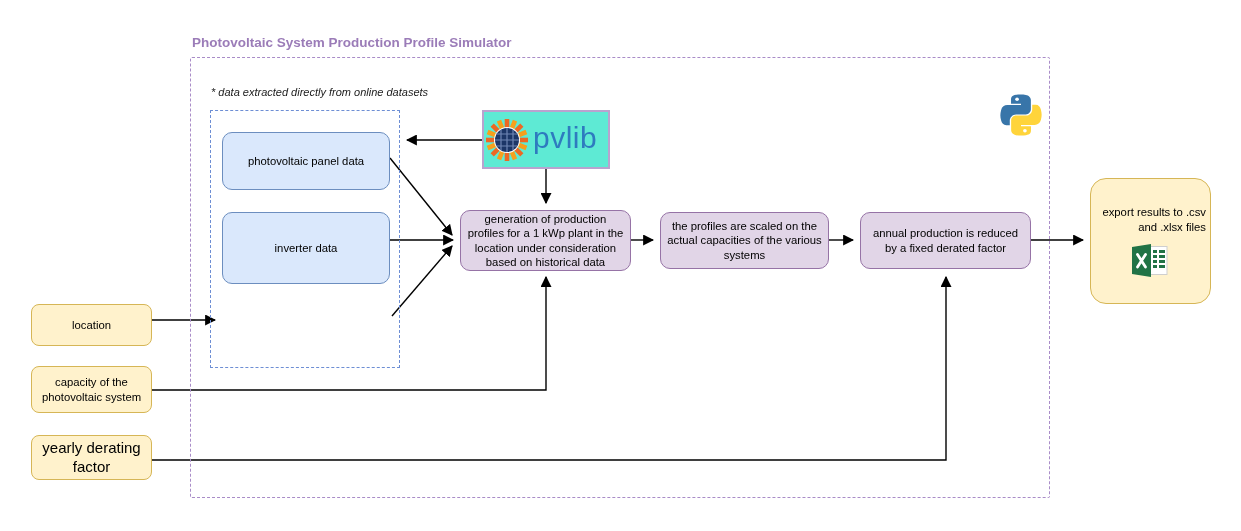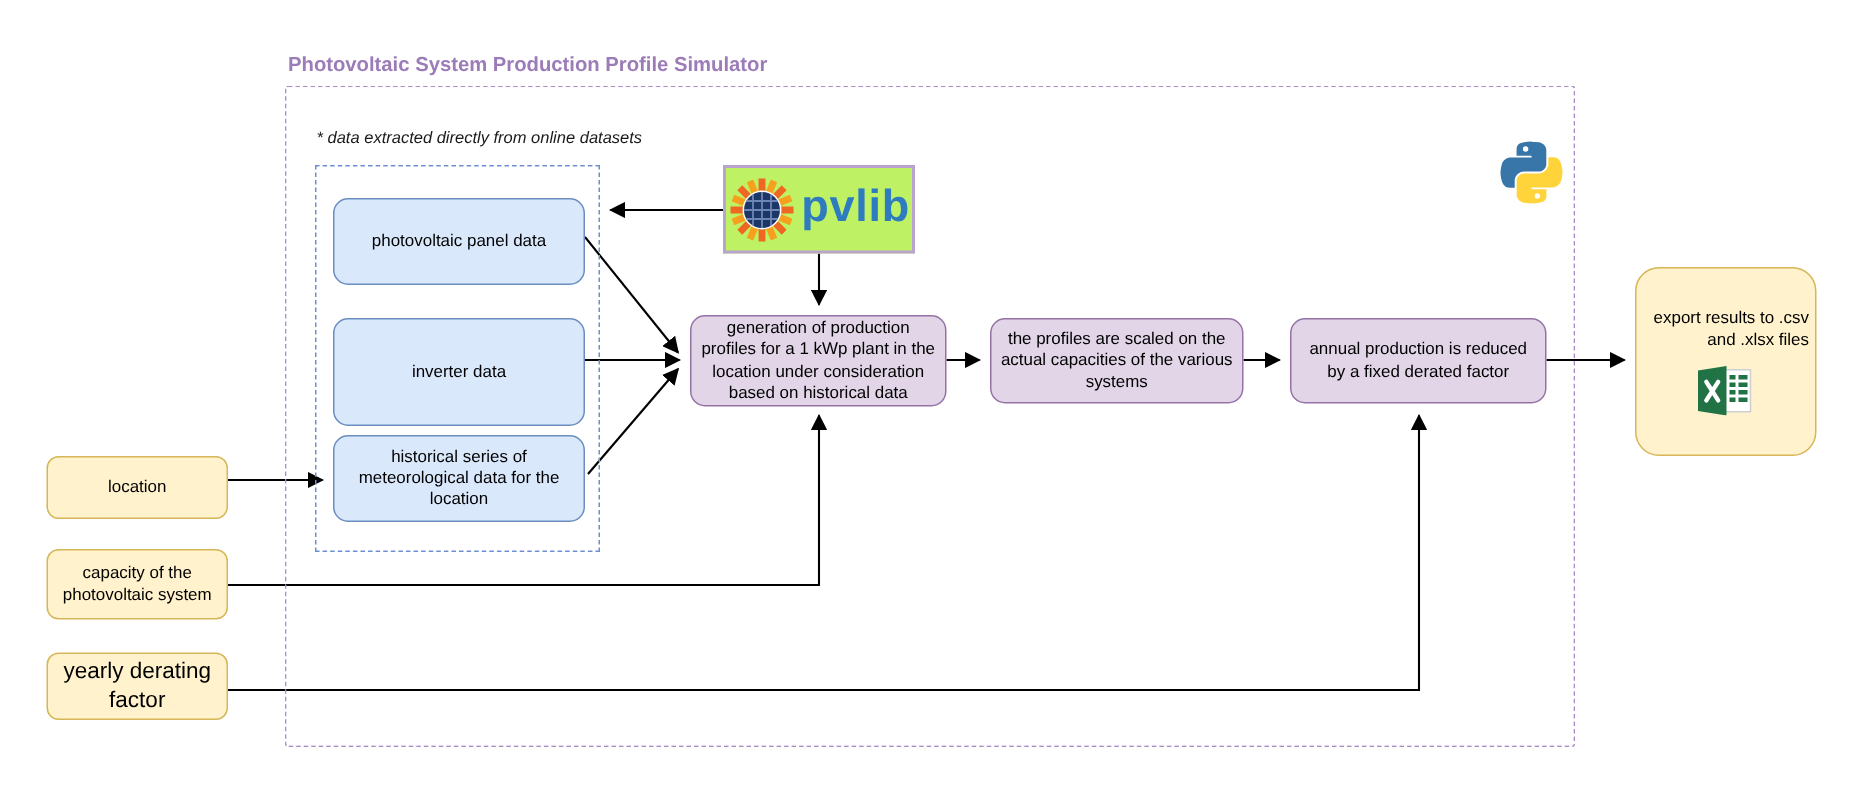--- a/index.html
+++ b/index.html
@@ -26,22 +26,22 @@
   .proc1{left:460px;top:210px;width:171px;height:61px;}
   .proc2{left:660px;top:212px;width:169px;height:57px;}
   .proc3{left:860px;top:212px;width:171px;height:57px;}
   .in1{left:31px;top:304px;width:121px;height:31px;}
   .in2{left:31px;top:366px;width:121px;height:47px;justify-content:flex-end;}
   .in3{left:31px;top:435px;width:121px;height:45px;font-size:15px;}
   .export-box{left:1090px;top:178px;width:121px;height:126px;border-radius:16px;
         display:flex;flex-direction:column;align-items:center;justify-content:center;
         text-align:right;font-size:11.3px;line-height:1.3;gap:9px;padding:4px;}
   
-  .pvlib-box{left:482px;top:110px;width:128px;height:59px;background:#bef264;border:2px solid #b9a3cf;
-        display:flex;align-items:center;justify-content:center;gap:3px;font-weight:bold;}
+  .pvlib-box{left:482px;top:110px;width:128px;height:59px;background:#5eead4;border:2px solid #b9a3cf;
+        display:flex;align-items:center;gap:3px;}
   .pvlib-text{font-size:30px;color:#2e7bbf;letter-spacing:0.5px;line-height:1;padding-bottom:3px;}
   .python-logo{left:998px;top:92px;width:46px;height:46px;}
   svg{display:block;}
   #arrow-layer{position:absolute;left:0;top:0;pointer-events:none;}
 </style>
 </head>
 <body>
 
 <div id="canvas">
 
@@ -69,23 +69,20 @@
   <div class="abs diagram-title">Photovoltaic System Production Profile Simulator</div>
   <div class="abs outer-container"></div>
   <div class="abs sources-container"></div>
   <div class="abs note">* data extracted directly from online datasets</div>
 
   <div class="abs node src src1">
     <span>photovoltaic panel data</span>
   </div>
   <div class="abs node src src2">
     <span>inverter data</span>
-  </div>
-  <div class="abs node src src3">
-    <span>historical series of meteorological data for the location</span>
   </div>
 
   <div class="abs node proc proc1">
     <span>generation of production profiles for a 1 kWp plant in the location under consideration based on historical data</span>
   </div>
   <div class="abs node proc proc2">
     <span>the profiles are scaled on the actual capacities of the various systems</span>
   </div>
   <div class="abs node proc proc3">
     <span>annual production is reduced by a fixed derated factor</span>

